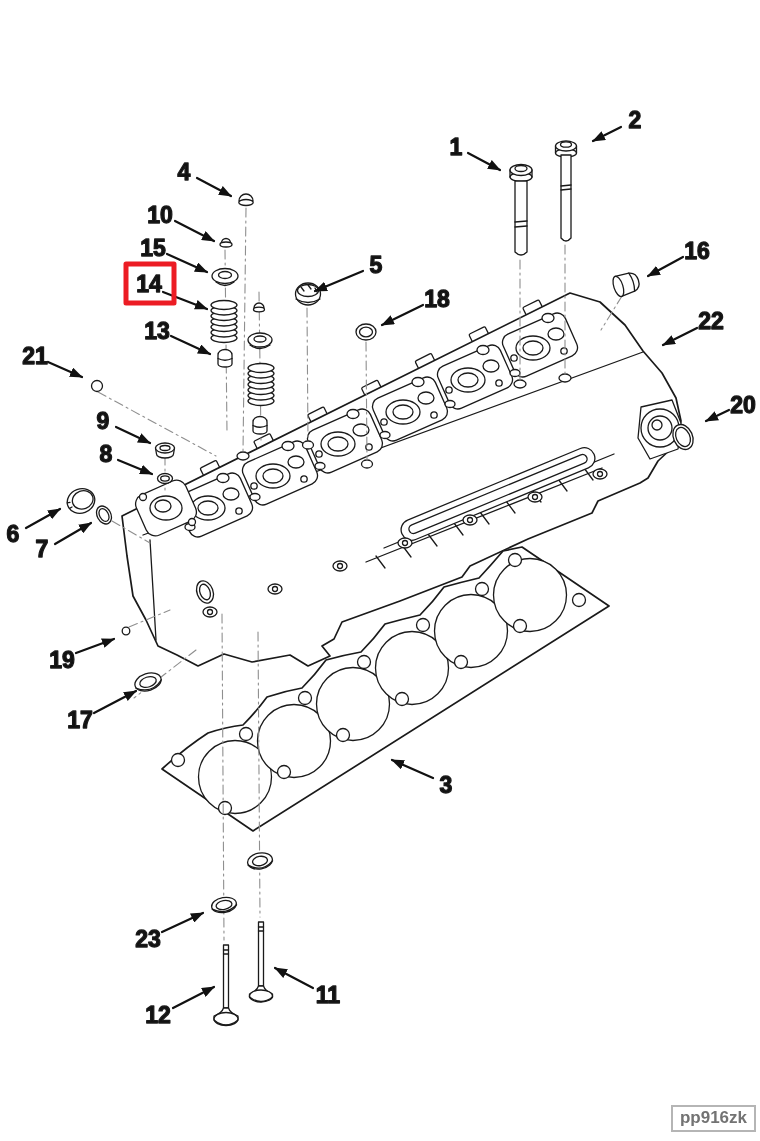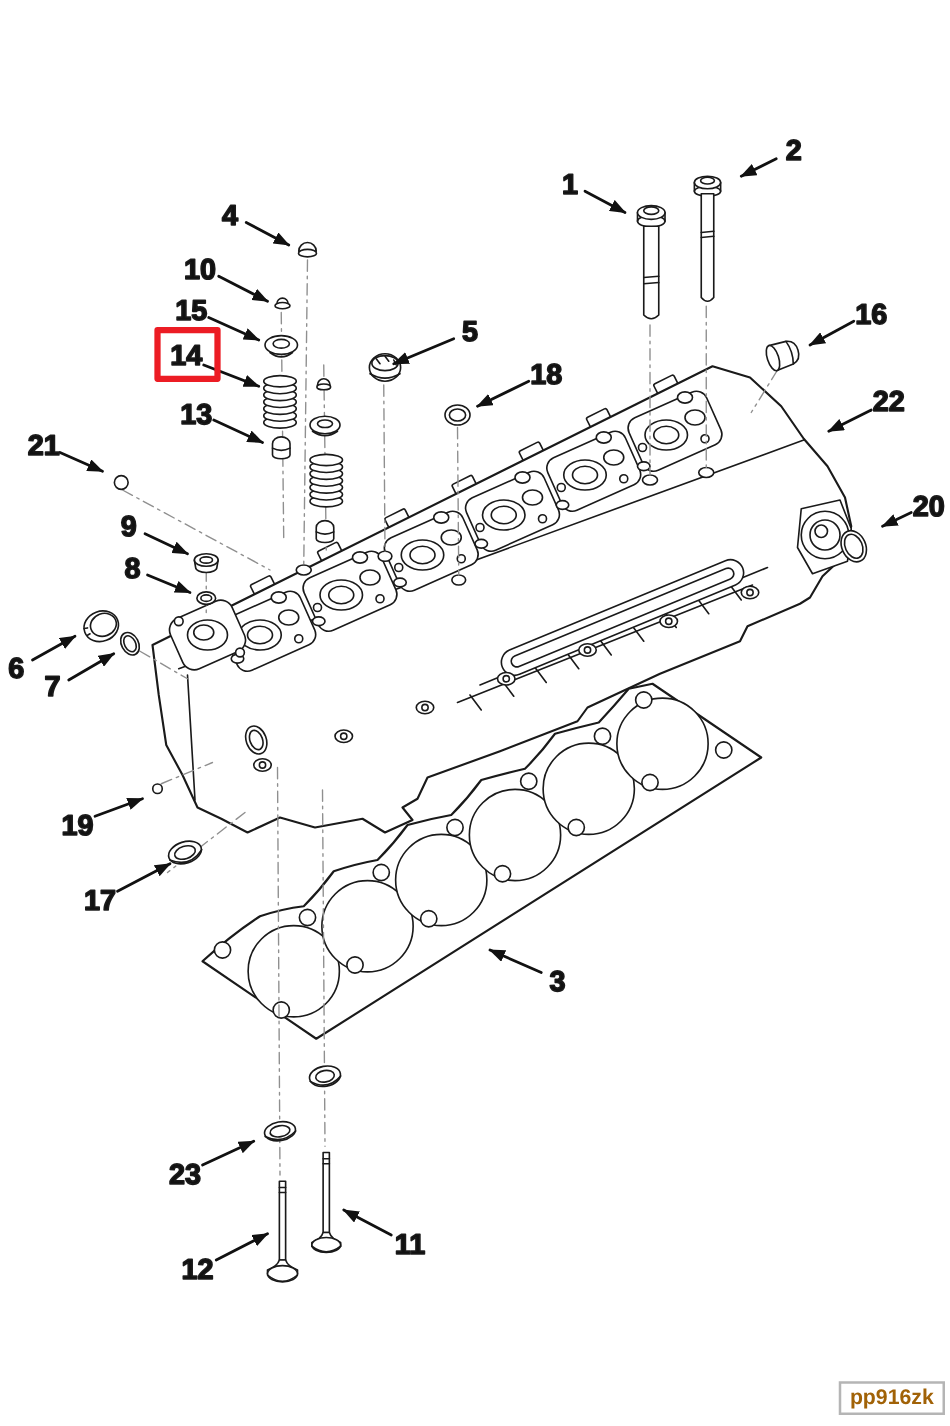--- a/index.html
+++ b/index.html
@@ -8,21 +8,21 @@
   svg{position:absolute;inset:0;display:block;}
   .art{stroke:#1a1a1a;fill:none;stroke-width:1.3;stroke-linejoin:round;stroke-linecap:round;}
   .fillw{fill:#ffffff;}
   .sil{stroke-width:1.7;}
   .dashes{stroke:#8f8f8f;stroke-width:1.1;fill:none;stroke-dasharray:9 4 2 4;}
   .leader{stroke:#111;stroke-width:2.2;fill:none;}
   .callout-label{font:bold 23px "Liberation Sans",sans-serif;fill:#111;
                  text-anchor:middle;dominant-baseline:central;}
   .hlbox{fill:none;stroke-width:5px;}
   .badge{position:absolute;right:4px;bottom:9px;border:2px solid #b5b5b5;background:#fff;
-         padding:1px 7px 2px 7px;font:bold 17px "Liberation Sans",sans-serif;color:#a16207;}
+         padding:1px 7px 2px 7px;font:bold 17px "Liberation Sans",sans-serif;color:#737373;}
 </style>
 </head>
 <body>
 
 <div class="stage">
 <svg id="diagram-svg" viewBox="0 0 760 1141">
   <defs>
     <marker id="ah" markerUnits="userSpaceOnUse" markerWidth="14" markerHeight="10" refX="12" refY="5" orient="auto">
       <path d="M0,0 L13,5 L0,10 Z" fill="#111"></path>
     </marker>

